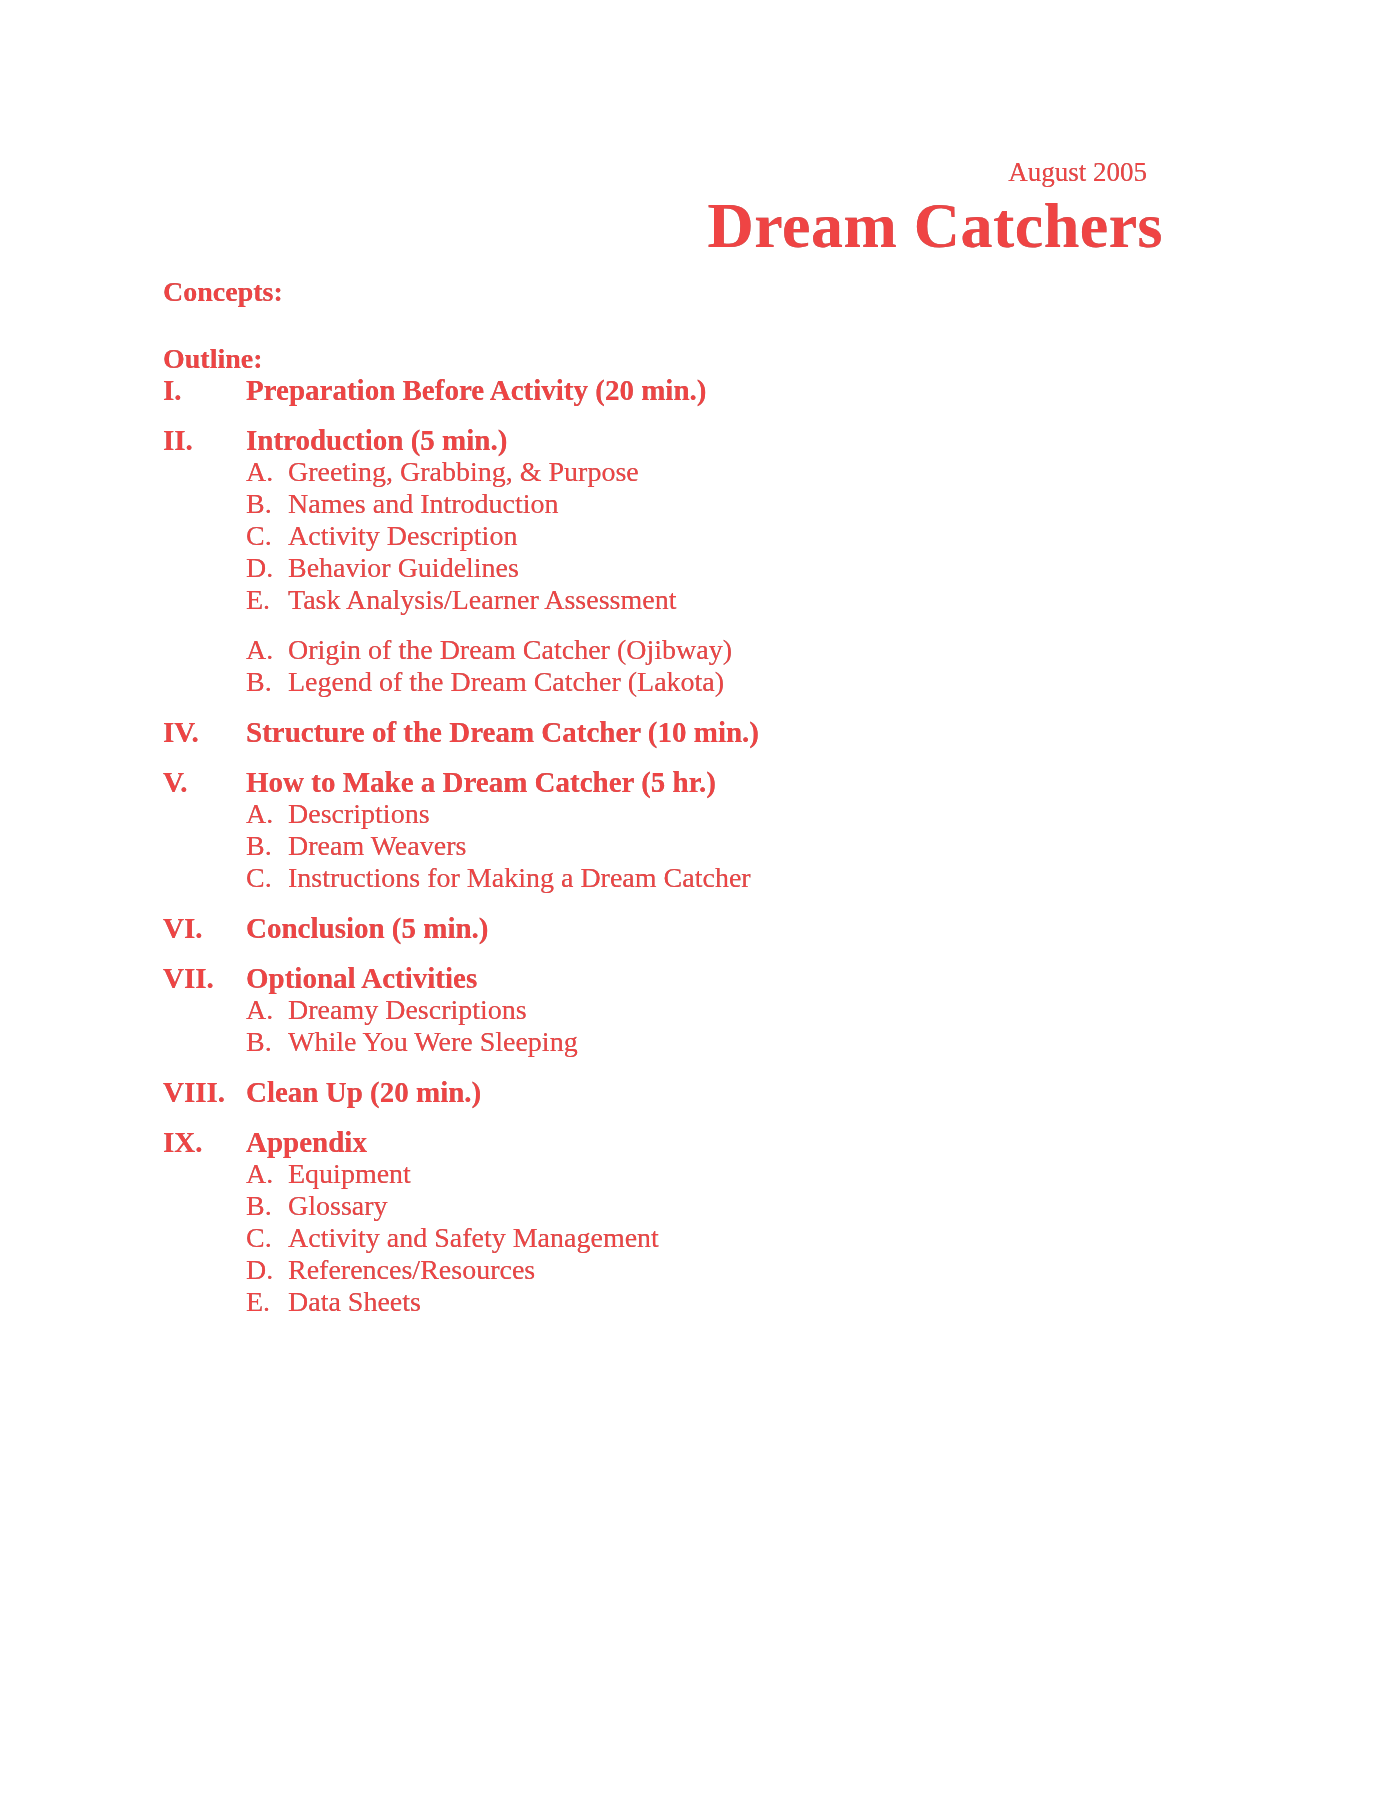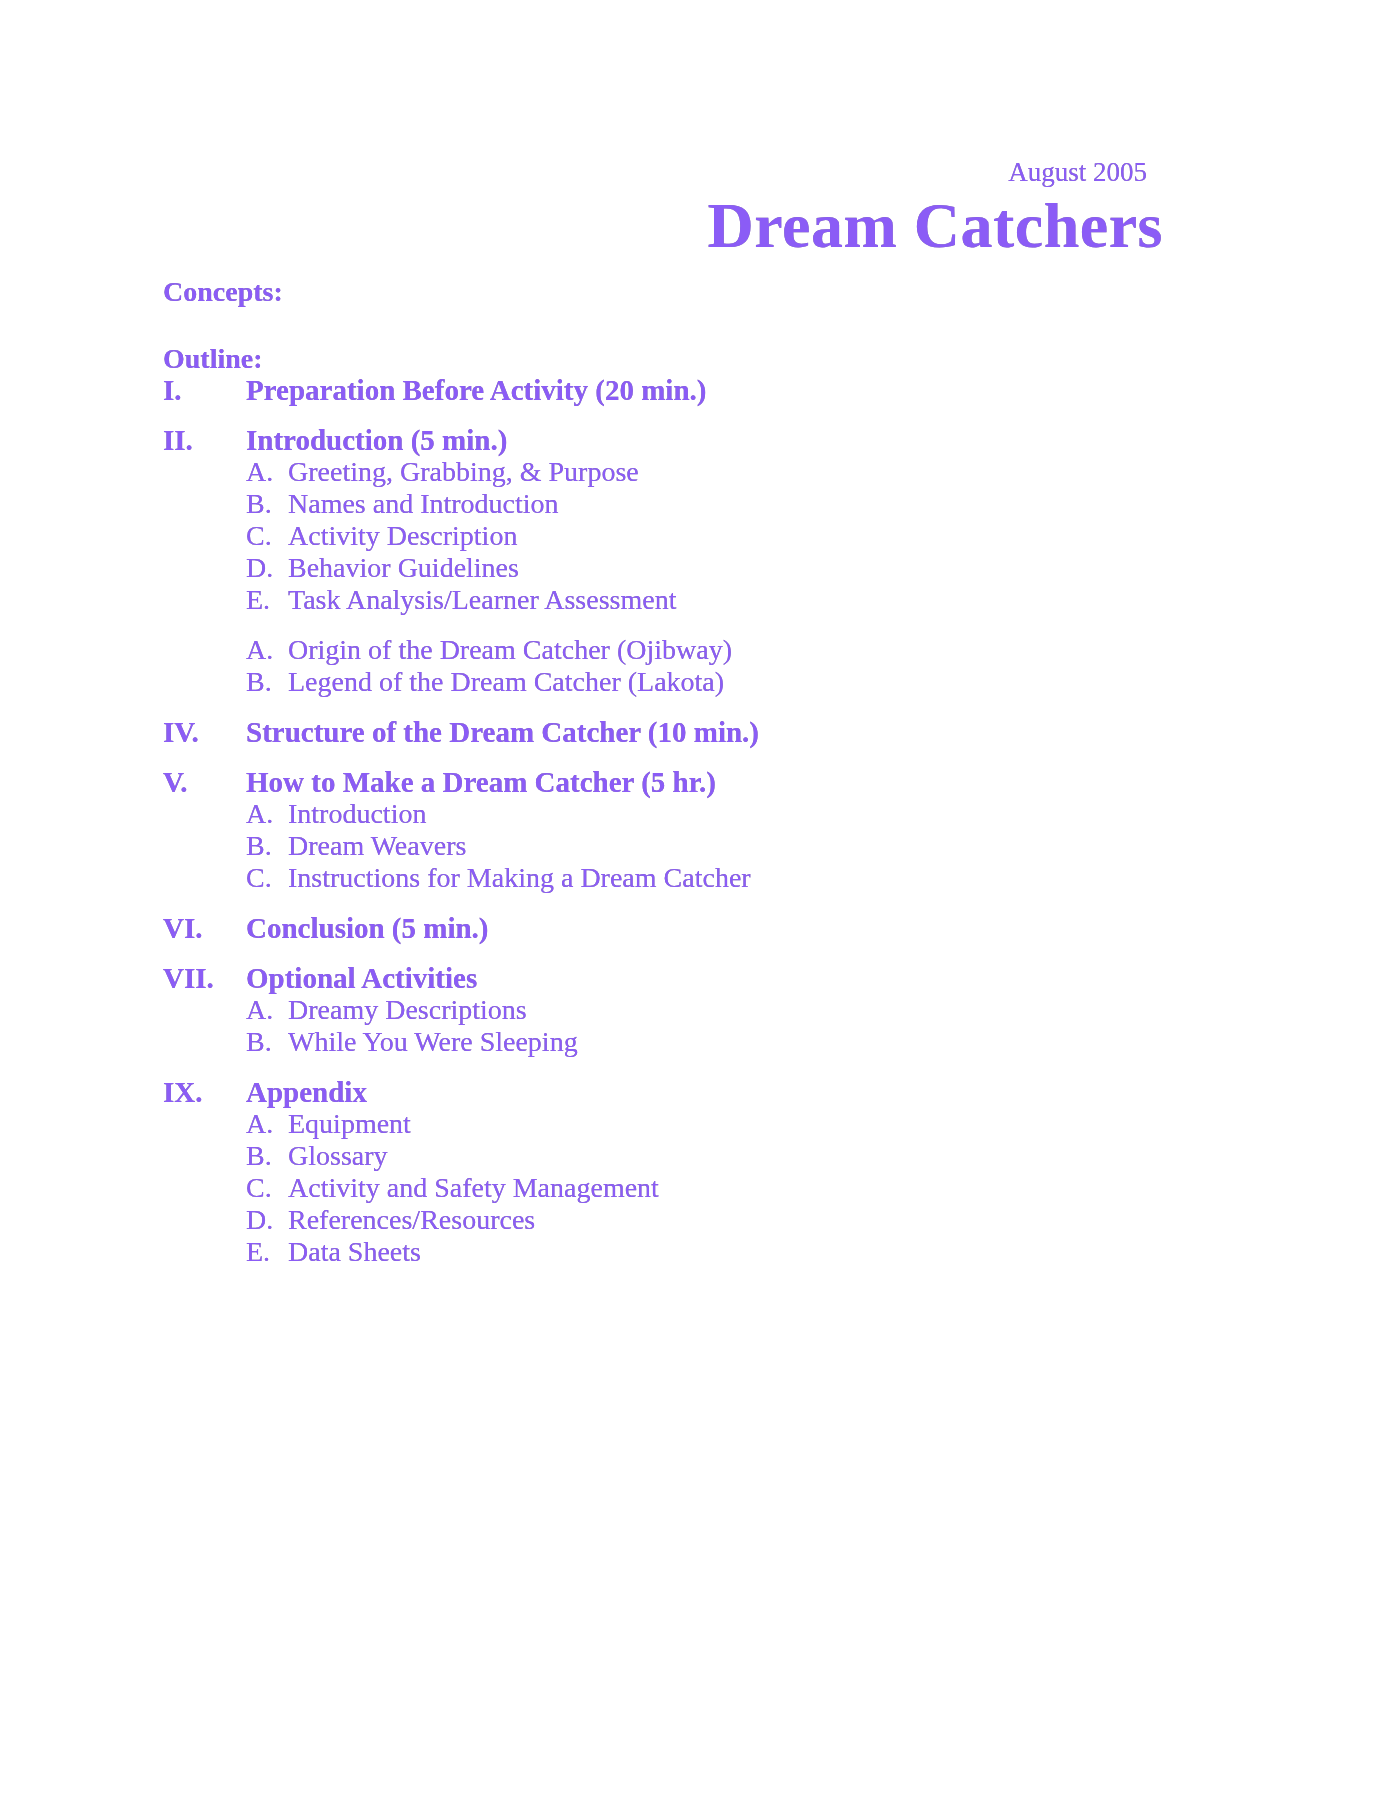--- a/index.html
+++ b/index.html
@@ -6,21 +6,21 @@
     margin: 0;
     padding: 0;
     background: #ffffff;
   }
   .page {
     position: relative;
     width: 1391px;
     height: 1800px;
     background: #ffffff;
     font-family: "Liberation Serif", serif;
-    color: #8b5cf6;
+    color: #ef4444;
     overflow: hidden;
   }
   .doc-text {
     text-shadow: 0 0 0.6px rgba(40,40,40,0.55);
   }
   .date {
     position: absolute;
     top: 157px;
     left: 0;
     width: 1147px;
@@ -157,21 +157,21 @@
               <span class="sheading">Structure of the Dream Catcher (10 min.)</span>
             </div>
           </div>
           <div class="osection">
             <div class="srow doc-text">
               <span class="snum">V.</span>
               <span class="sheading">How to Make a Dream Catcher (5 hr.)</span>
             </div>
             <div class="sub doc-text">
               <span class="slet">A.</span>
-              <span class="stext">Introduction</span>
+              <span class="stext">Descriptions</span>
             </div>
             <div class="sub doc-text">
               <span class="slet">B.</span>
               <span class="stext">Dream Weavers</span>
             </div>
             <div class="sub doc-text">
               <span class="slet">C.</span>
               <span class="stext">Instructions for Making a Dream Catcher</span>
             </div>
           </div>
@@ -190,20 +190,26 @@
               <span class="slet">A.</span>
               <span class="stext">Dreamy Descriptions</span>
             </div>
             <div class="sub doc-text">
               <span class="slet">B.</span>
               <span class="stext">While You Were Sleeping</span>
             </div>
           </div>
           <div class="osection">
             <div class="srow doc-text">
+              <span class="snum">VIII.</span>
+              <span class="sheading">Clean Up (20 min.)</span>
+            </div>
+          </div>
+          <div class="osection">
+            <div class="srow doc-text">
               <span class="snum">IX.</span>
               <span class="sheading">Appendix</span>
             </div>
             <div class="sub doc-text">
               <span class="slet">A.</span>
               <span class="stext">Equipment</span>
             </div>
             <div class="sub doc-text">
               <span class="slet">B.</span>
               <span class="stext">Glossary</span>

